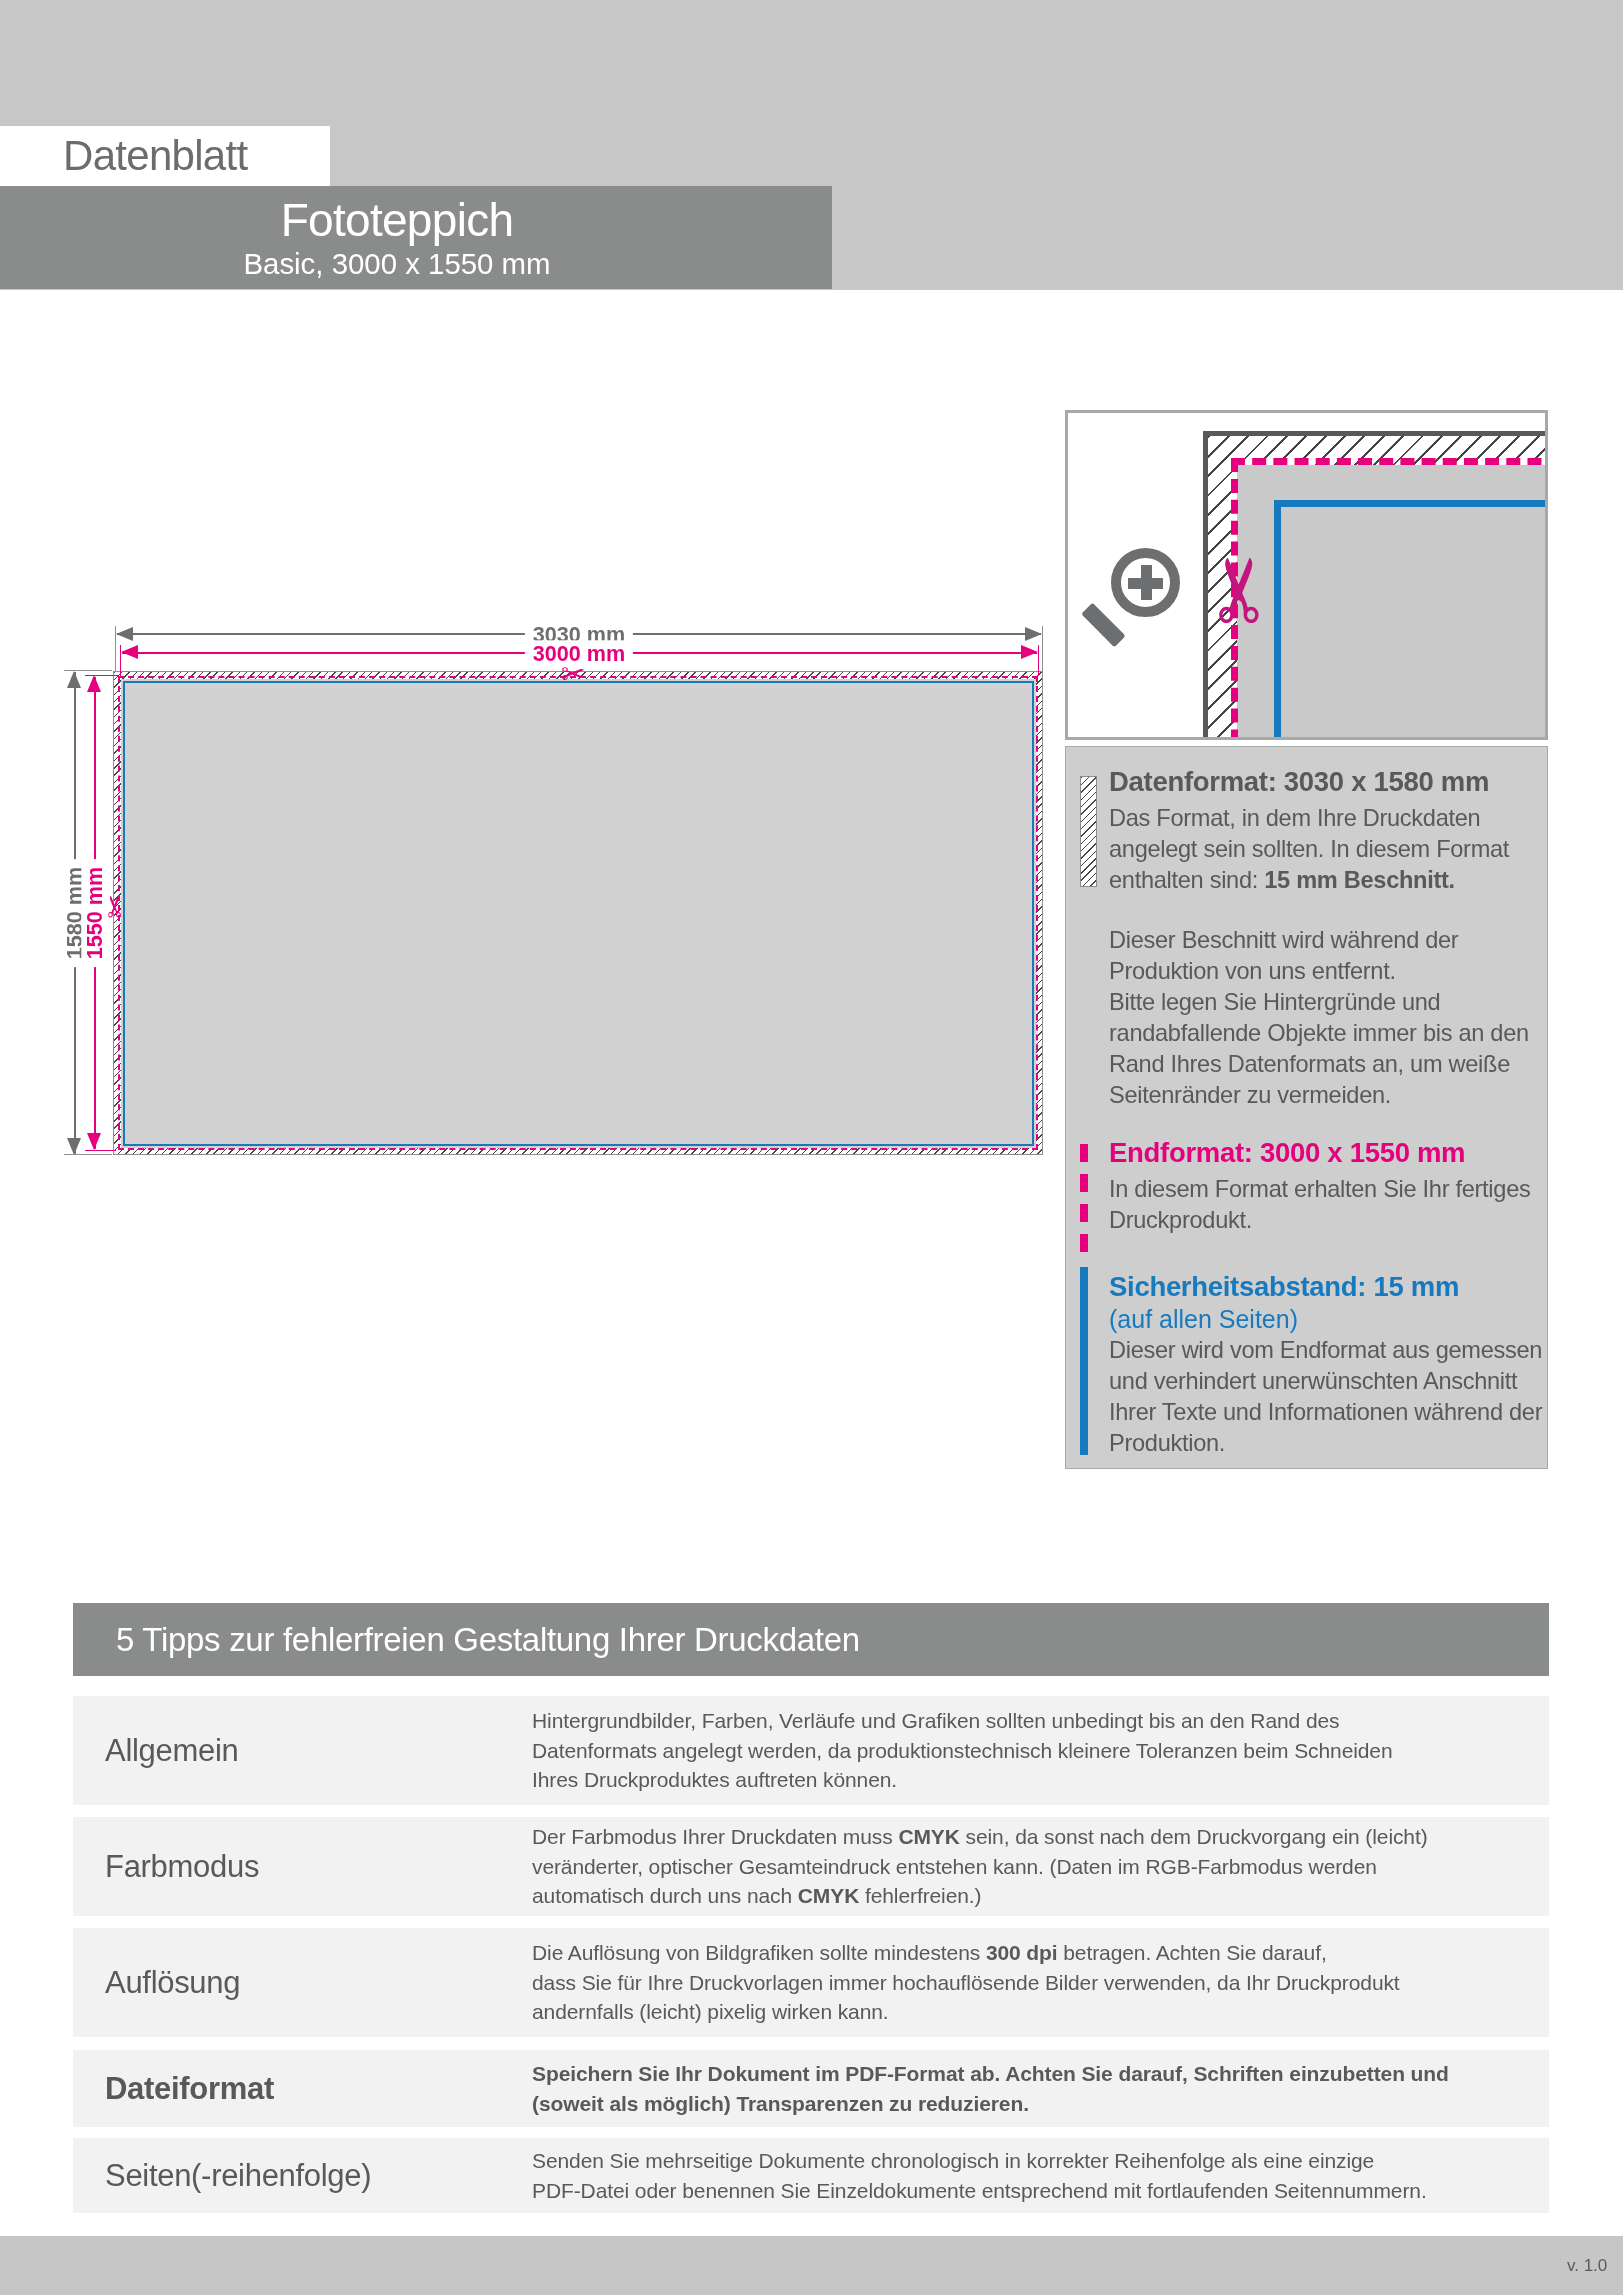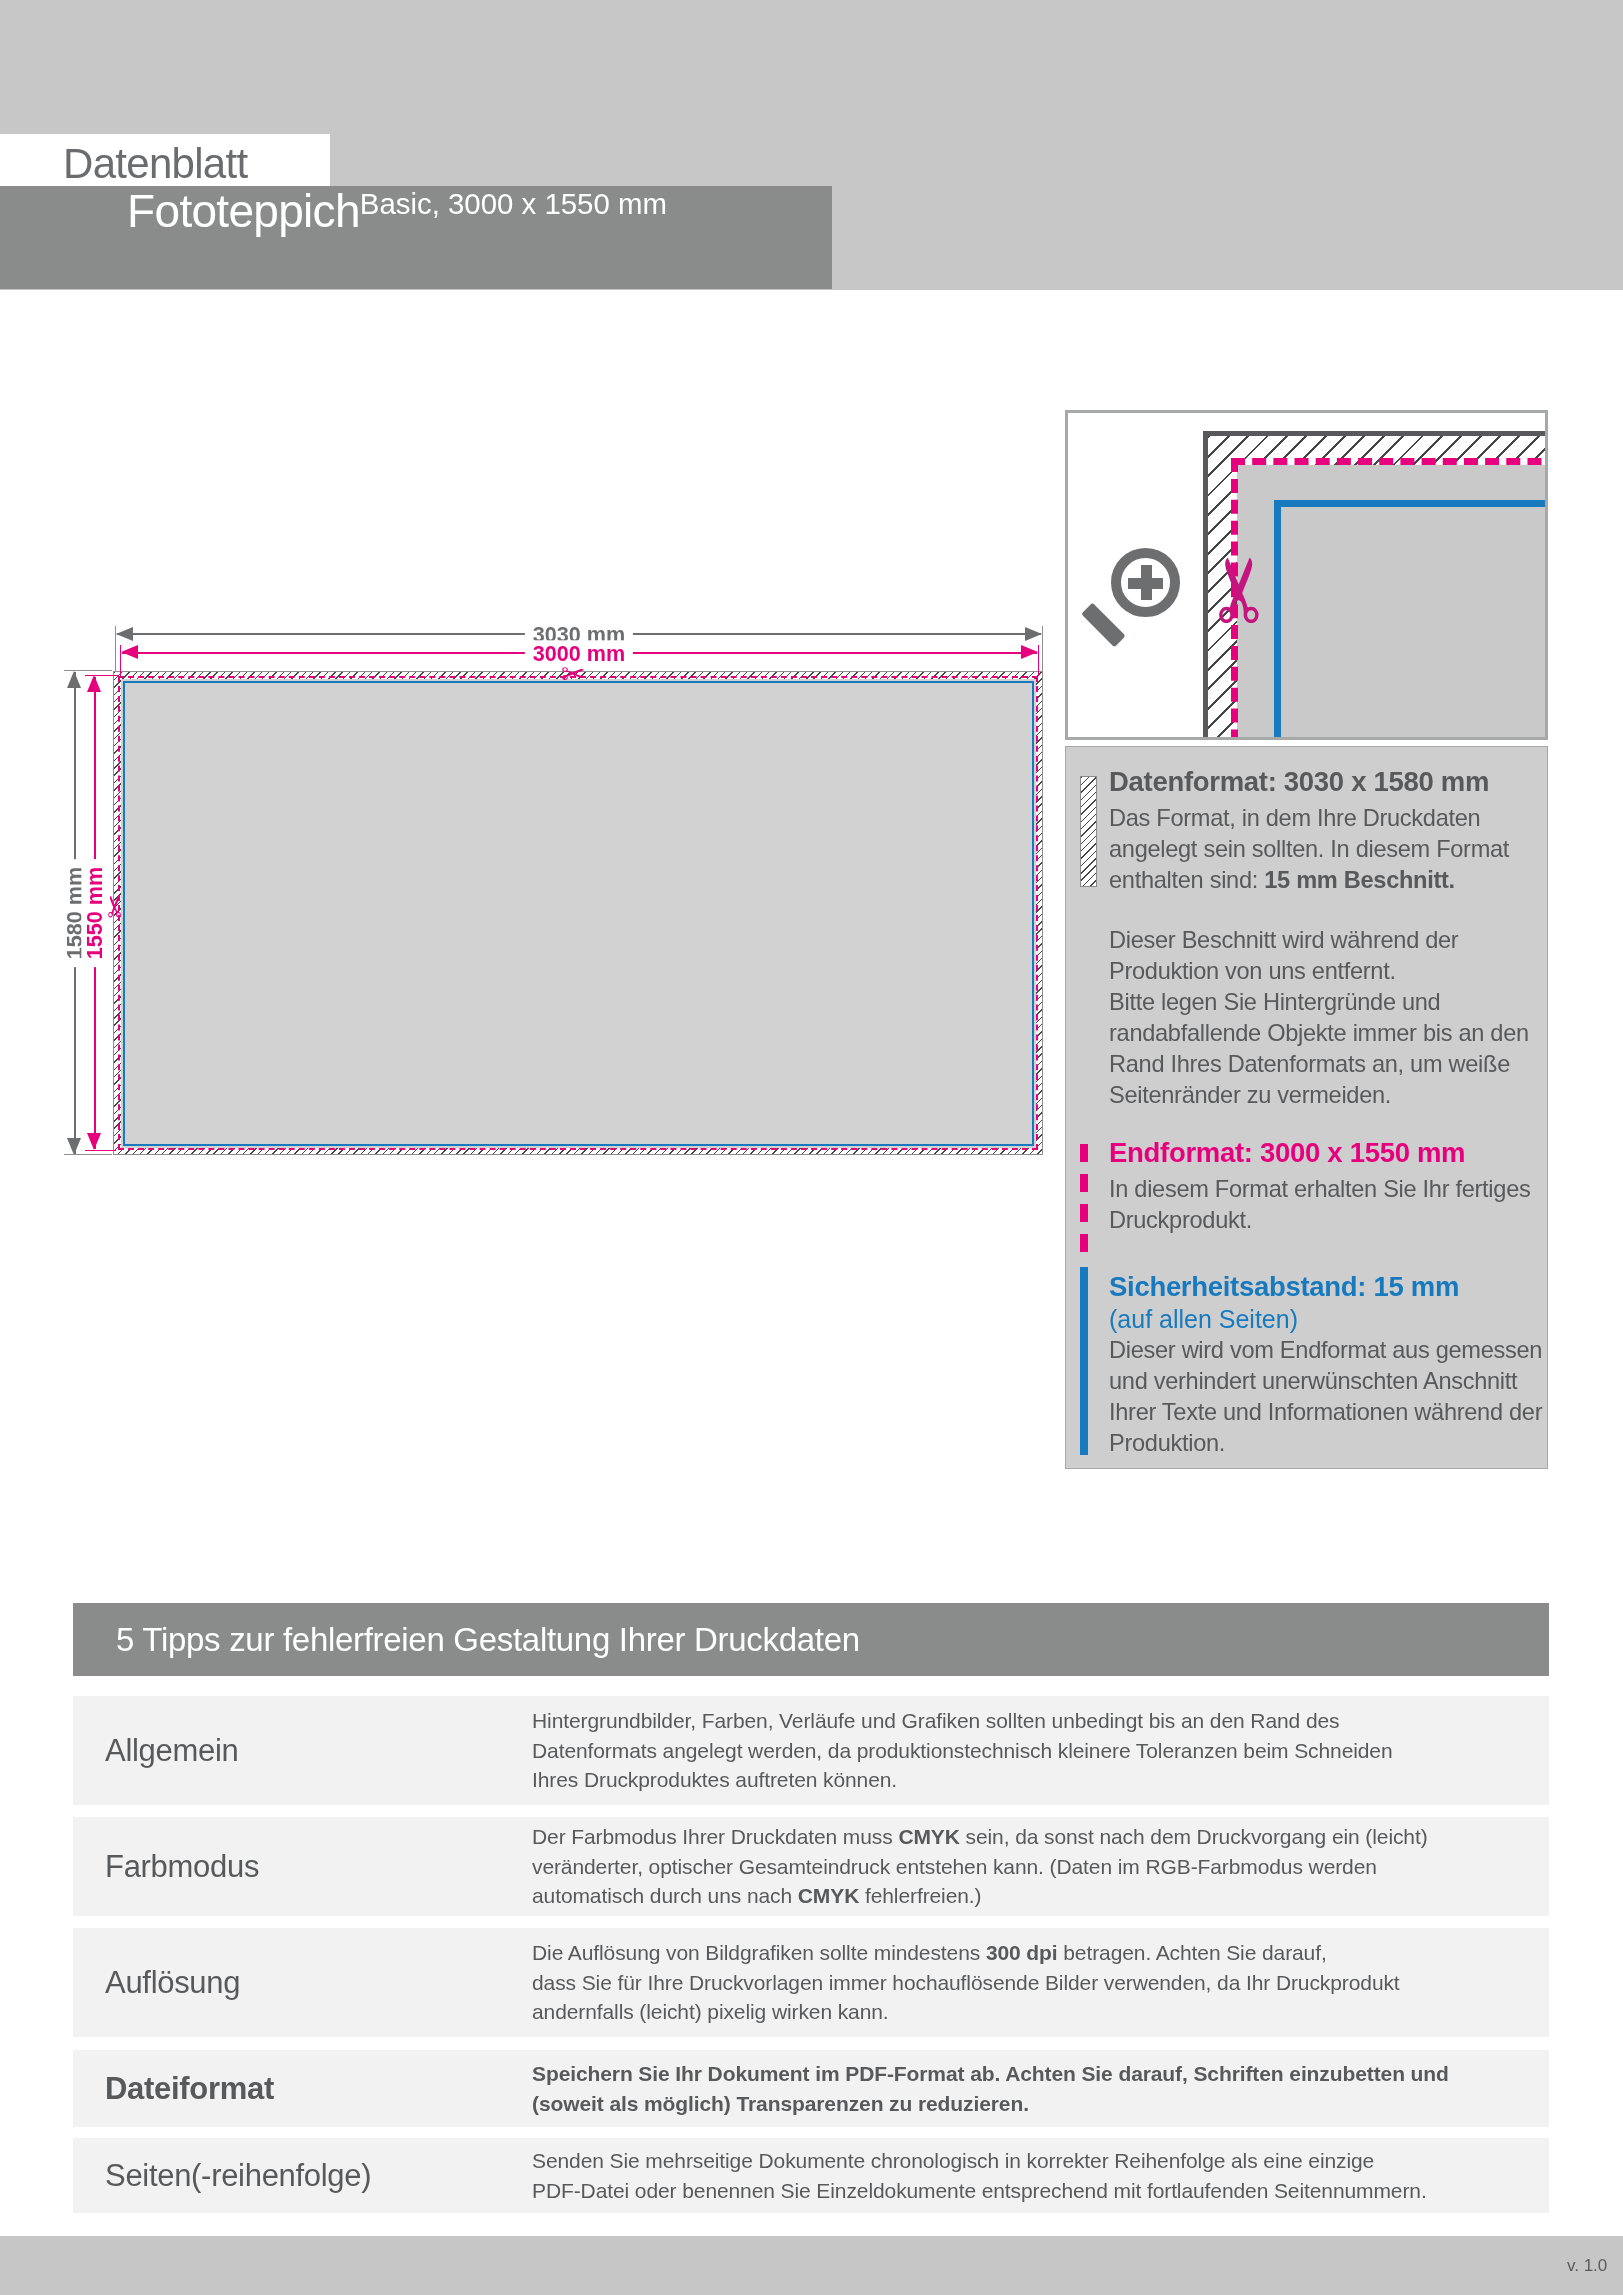--- a/index.html
+++ b/index.html
@@ -3,24 +3,24 @@
 <meta charset="utf-8">
 <style>
   html,body{margin:0;padding:0;background:#ffffff;}
   #page{position:relative;width:1623px;height:2295px;background:#ffffff;overflow:hidden;
         font-family:"Liberation Sans",sans-serif;color:#58595b;}
   .abs{position:absolute;}
 
   
   .top-band{left:0;top:0;width:1623px;height:290px;background:#c8c7c7;}
   .sheet-box{left:0;top:126px;width:330px;height:60px;background:#ffffff;
-             display:flex;align-items:center;margin-top:8px;}
+             display:flex;align-items:center;}
   .sheet-box span{padding-left:63px;font-size:42px;color:#6b6c6e;letter-spacing:-0.7px;}
   .product-bar{left:0;top:186px;width:832px;height:103px;background:#8a8b8b;
-               display:flex;flex-direction:row;justify-content:center;align-items:flex-start;
+               display:flex;flex-direction:column;justify-content:center;align-items:center;
                padding-right:38px;box-sizing:border-box;color:#ffffff;}
   .product-name{font-size:46px;line-height:51px;letter-spacing:-0.7px;}
   .product-variant{font-size:29.4px;line-height:35px;}
 
   
   .hatch-sm{background-color:#ffffff;
     background-image:repeating-linear-gradient(135deg,#454545 0,#454545 1px,transparent 1px,transparent 5.2px);}
   .hatch-lg{background-color:#ffffff;
     background-image:repeating-linear-gradient(135deg,#454545 0,#454545 2px,transparent 2px,transparent 13.7px);}
   .diagram-outer{left:113px;top:671px;width:930px;height:484px;box-sizing:border-box;

